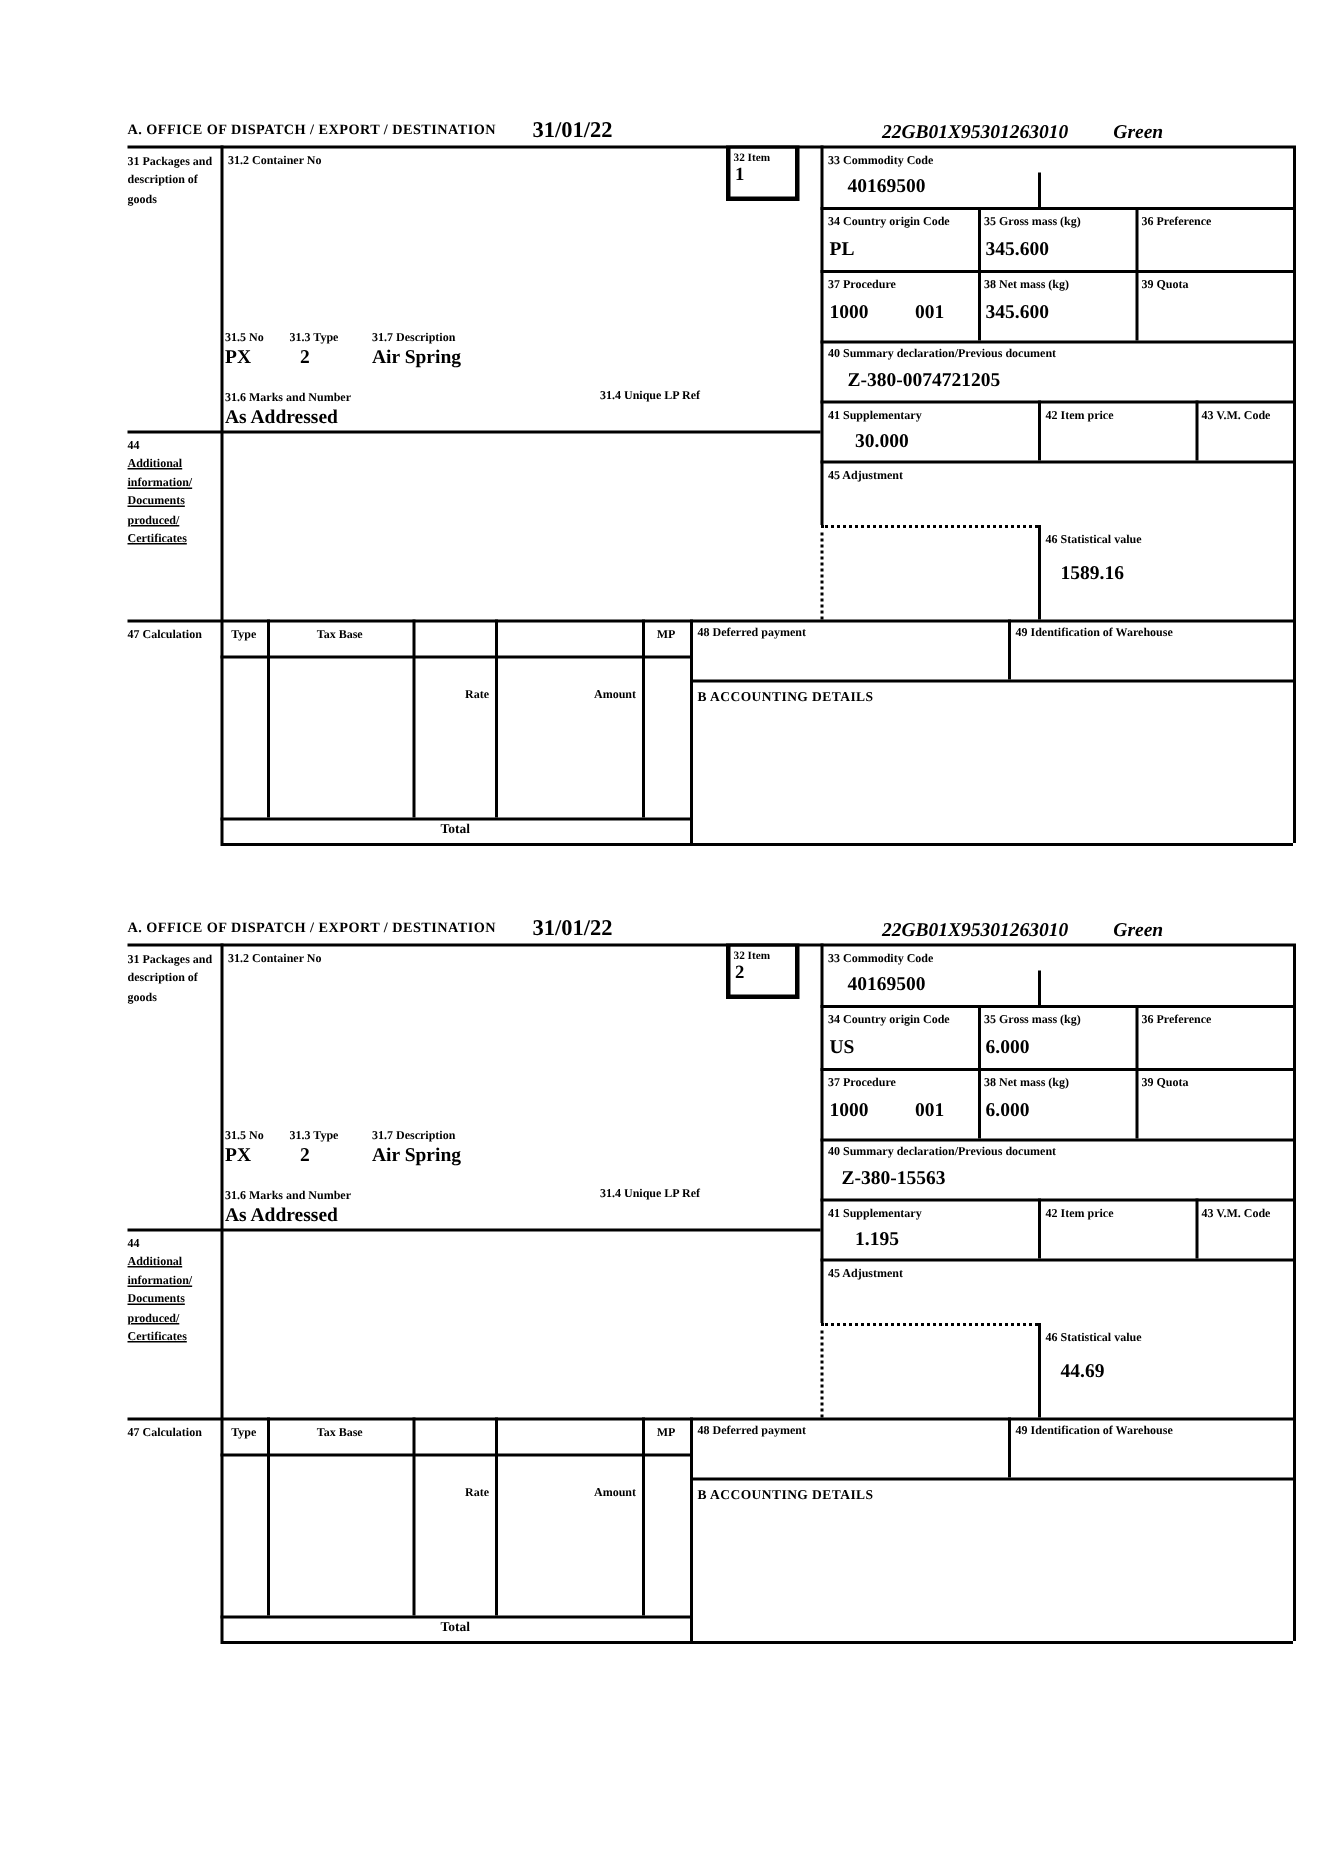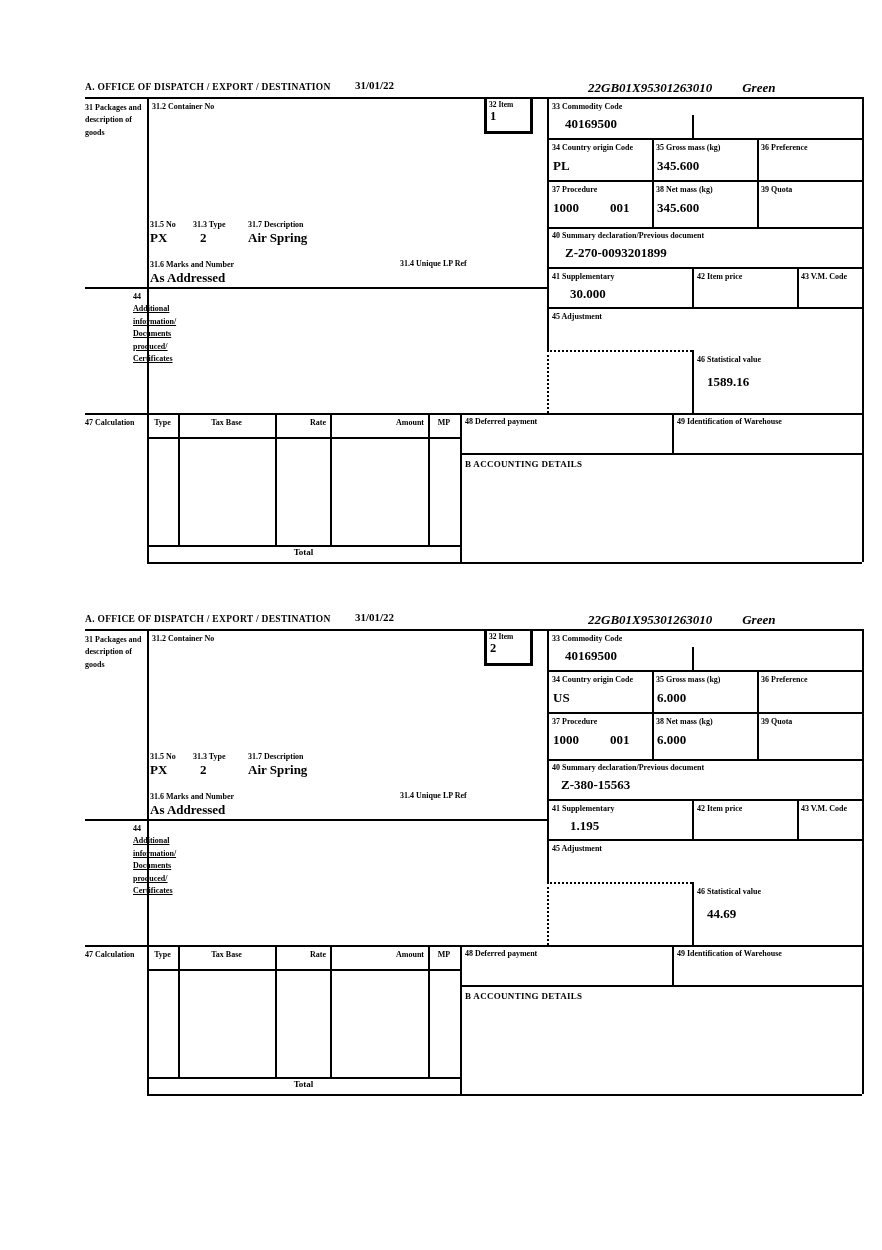--- a/index.html
+++ b/index.html
@@ -7,30 +7,30 @@
         font-family:"Liberation Serif","DejaVu Serif",serif;color:#000;}
   .sec{position:absolute;left:0;width:882px;height:484px;}
   .hl{position:absolute;height:0;border-top:2px solid #000;}
   .hl.dot{border-top:2px dotted #000;}
   .vl{position:absolute;width:0;border-left:2px solid #000;}
   .vl.dot{border-left:2px dotted #000;}
   .lbl{position:absolute;font-size:8px;font-weight:bold;line-height:1.25;white-space:nowrap;}
   .lbl.wrap{white-space:normal;line-height:1.55;}
   .val{position:absolute;font-size:13px;font-weight:bold;white-space:nowrap;}
   .hdrlbl{position:absolute;font-size:9.5px;font-weight:bold;letter-spacing:.3px;white-space:nowrap;}
-  .date{position:absolute;font-size:11px;font-weight:bold;}
+  .date{position:absolute;font-size:15px;font-weight:bold;}
   .mrn{position:absolute;font-size:13px;font-weight:600;white-space:nowrap;font-style:italic;}
   .b32{position:absolute;border:3px solid #000;border-top:2px solid #000;box-sizing:border-box;}
   .b32 .t{position:absolute;left:2px;top:1px;font-size:7.5px;font-weight:bold;white-space:nowrap;}
   .b32 .v{position:absolute;left:3px;top:10px;font-size:12.5px;font-weight:bold;}
   .th{position:absolute;font-size:8px;font-weight:bold;text-align:center;}
-  .th.r{text-align:right;}
+  .th.r{text-align:right;margin-top:40px;}
   .bhdr{position:absolute;font-size:9px;font-weight:bold;letter-spacing:.3px;white-space:nowrap;text-align:center;}
   .total{position:absolute;font-size:9px;font-weight:bold;text-align:center;}
-  .col44 div{text-decoration:underline;margin-left:48px;}
+  .col44 div{text-decoration:underline;}
   .col44 .no{text-decoration:none;}
 </style>
 </head>
 <body>
 
 <div class="page">
 
   <div class="sec" style="top:79px">
 
     <div class="hdrlbl" style="left:85px;top:3px">A.  OFFICE OF DISPATCH / EXPORT / DESTINATION</div>
@@ -102,21 +102,21 @@
     <div class="lbl" style="left:656px;top:64px">35 Gross mass (kg)</div>
     <div class="val" style="left:657px;top:79px">345.600</div>
     <div class="lbl" style="left:761px;top:64px">36 Preference</div>
     <div class="lbl" style="left:552px;top:106px">37 Procedure</div>
     <div class="val" style="left:553px;top:121px">1000</div>
     <div class="val" style="left:610px;top:121px">001</div>
     <div class="lbl" style="left:656px;top:106px">38 Net mass (kg)</div>
     <div class="val" style="left:657px;top:121px">345.600</div>
     <div class="lbl" style="left:761px;top:106px">39 Quota</div>
     <div class="lbl" style="left:552px;top:152px">40 Summary declaration/Previous document</div>
-    <div class="val" style="left:565px;top:166px">Z-270-0093201899</div>
+    <div class="val" style="left:565px;top:166px">Z-380-0074721205</div>
     <div class="lbl" style="left:552px;top:193px">41 Supplementary</div>
     <div class="val" style="left:570px;top:207px">30.000</div>
     <div class="lbl" style="left:697px;top:193px">42 Item price</div>
     <div class="lbl" style="left:801px;top:193px">43 V.M. Code</div>
     <div class="lbl" style="left:552px;top:233px">45 Adjustment</div>
     <div class="lbl" style="left:697px;top:276px">46 Statistical value</div>
     <div class="val" style="left:707px;top:295px">1589.16</div>
 
     <div class="th" style="left:147px;top:339px;width:31px">Type</div>
     <div class="th" style="left:178px;top:339px;width:97px">Tax Base</div>

